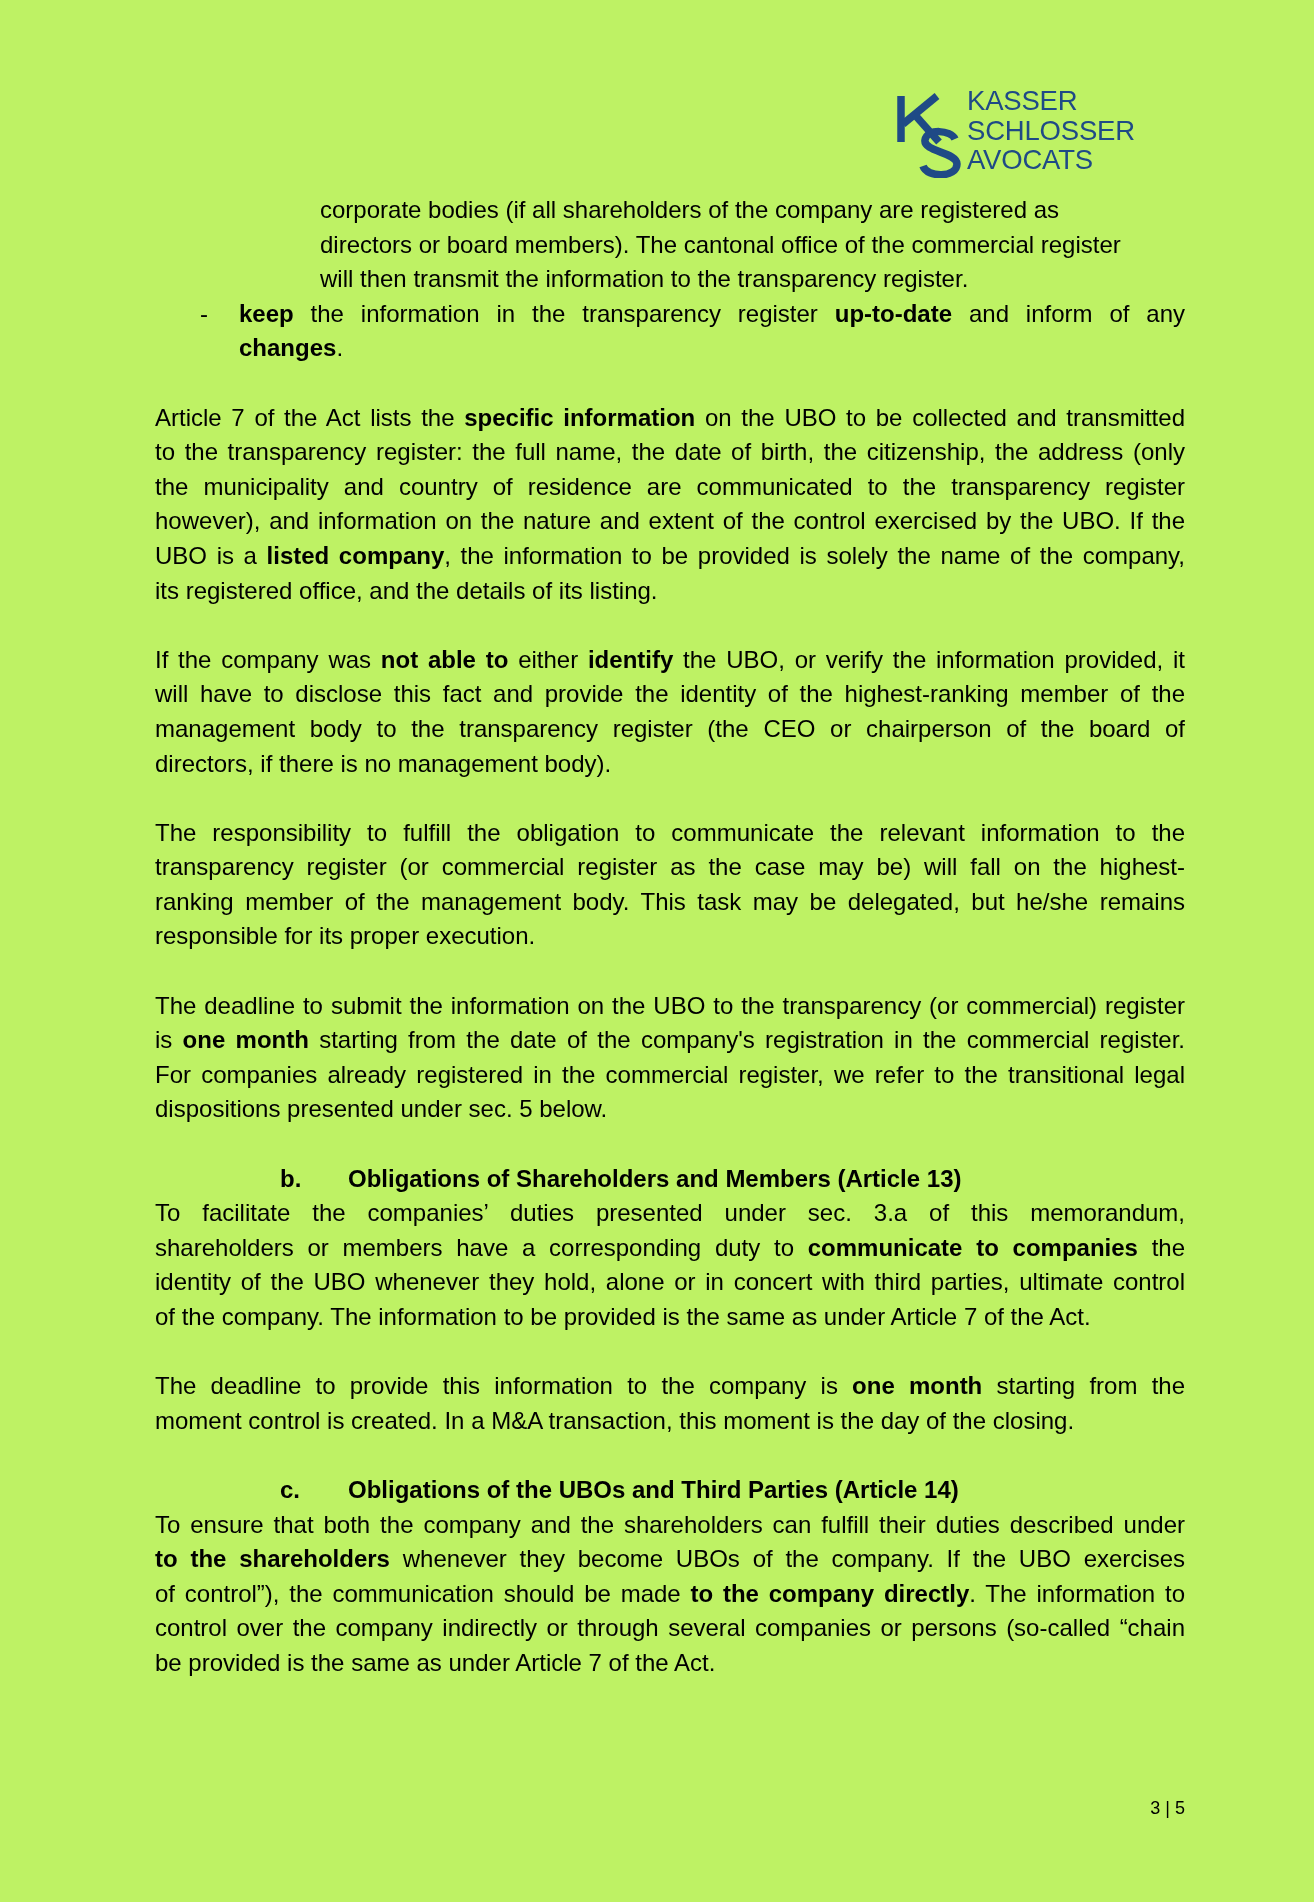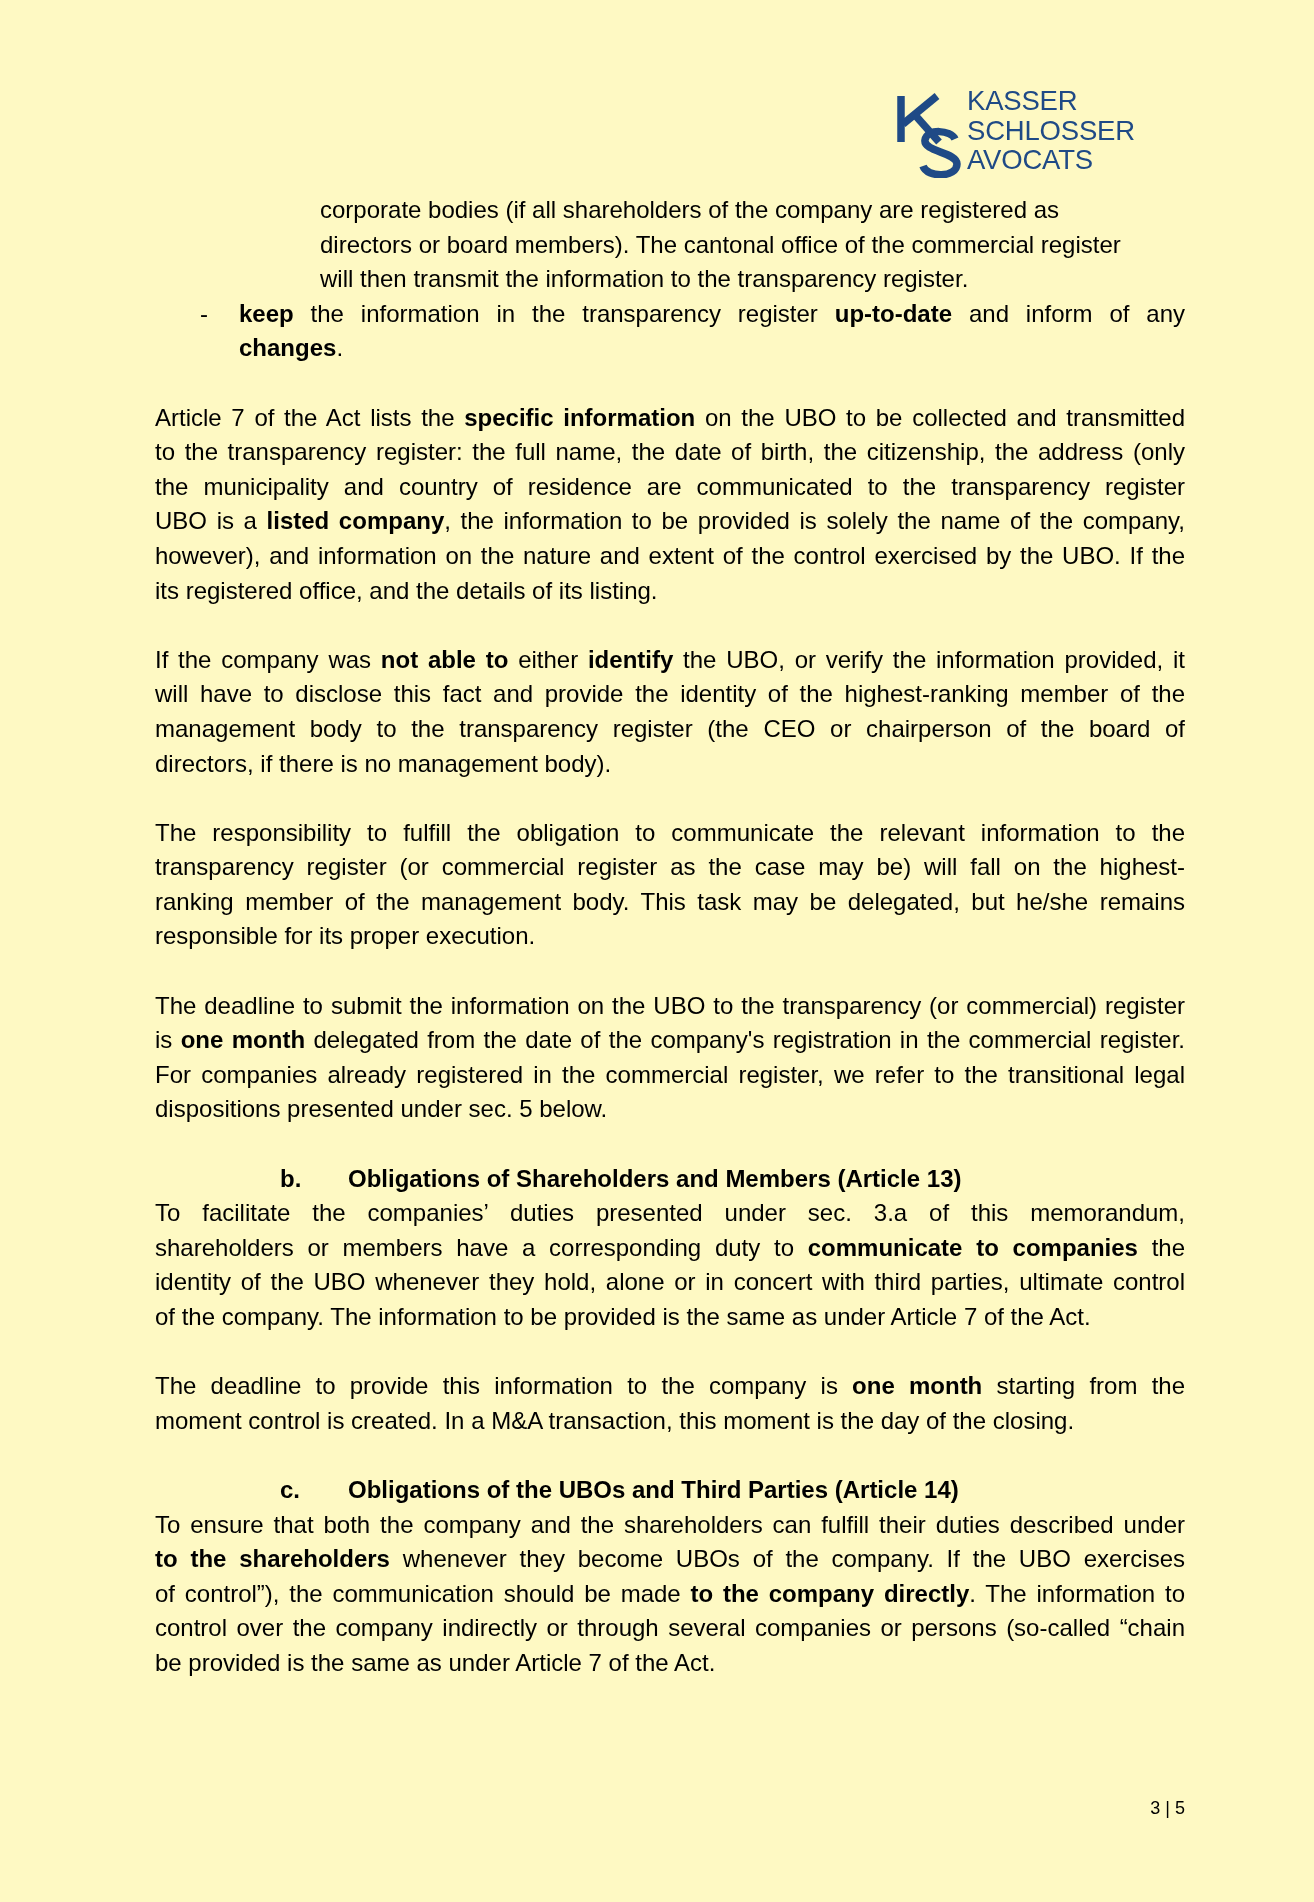--- a/index.html
+++ b/index.html
@@ -1,18 +1,18 @@
 <!DOCTYPE html>
 <html><head>
 <meta charset="utf-8">
 <style>
   html, body { margin: 0; padding: 0; background: #ffffff; }
   body { width: 1314px; height: 1902px; position: relative; overflow: hidden;
          font-family: "Liberation Sans", sans-serif; color: #000; }
-  .page { position: absolute; left: 0; top: 0; width: 1314px; height: 1902px; background: #fef9c3; }
+  .page { position: absolute; left: 0; top: 0; width: 1314px; height: 1902px; background: #bef264; }
 
   
   .logo { position: absolute; left: 893px; top: 86px; width: 260px; height: 92px; }
   .logo svg { position: absolute; left: 0; top: 6px; }
   .logo-text { position: absolute; left: 74px; top: 0; color: #1f4a86;
                font-family: "Liberation Sans", sans-serif; font-size: 27.5px; line-height: 29.6px;
                letter-spacing: -0.2px; }
   .logo-text div { white-space: nowrap; }
 
   
@@ -56,36 +56,36 @@
   <div class="body" id="body-lines">
       <div class="line ind"><span>corporate bodies (if all shareholders of the company are registered as</span></div>
       <div class="line ind"><span>directors or board members). The cantonal office of the commercial register</span></div>
       <div class="line ind"><span>will then transmit the information to the transparency register.</span></div>
       <div class="line bul j"><span class="bullet-dash">-</span><span class="seg-b">keep</span><span> the information in the transparency register </span><span class="seg-b">up-to-date</span><span> and inform of any</span></div>
       <div class="line bul"><span class="seg-b">changes</span><span>.</span></div>
       <div class="line blank"></div>
       <div class="line j"><span>Article 7 of the Act lists the </span><span class="seg-b">specific information</span><span> on the UBO to be collected and transmitted</span></div>
       <div class="line j"><span>to the transparency register: the full name, the date of birth, the citizenship, the address (only</span></div>
       <div class="line j"><span>the municipality and country of residence are communicated to the transparency register</span></div>
+      <div class="line j"><span>however), and information on the nature and extent of the control exercised by the UBO. If the</span></div>
       <div class="line j"><span>UBO is a </span><span class="seg-b">listed company</span><span>, the information to be provided is solely the name of the company,</span></div>
-      <div class="line j"><span>however), and information on the nature and extent of the control exercised by the UBO. If the</span></div>
       <div class="line"><span>its registered office, and the details of its listing.</span></div>
       <div class="line blank"></div>
       <div class="line j"><span>If the company was </span><span class="seg-b">not able to</span><span> either </span><span class="seg-b">identify</span><span> the UBO, or verify the information provided, it</span></div>
       <div class="line j"><span>will have to disclose this fact and provide the identity of the highest-ranking member of the</span></div>
       <div class="line j"><span>management body to the transparency register (the CEO or chairperson of the board of</span></div>
       <div class="line"><span>directors, if there is no management body).</span></div>
       <div class="line blank"></div>
       <div class="line j"><span>The responsibility to fulfill the obligation to communicate the relevant information to the</span></div>
       <div class="line j"><span>transparency register (or commercial register as the case may be) will fall on the highest-</span></div>
       <div class="line j"><span>ranking member of the management body. This task may be delegated, but he/she remains</span></div>
       <div class="line"><span>responsible for its proper execution.</span></div>
       <div class="line blank"></div>
       <div class="line j"><span>The deadline to submit the information on the UBO to the transparency (or commercial) register</span></div>
-      <div class="line j"><span>is </span><span class="seg-b">one month</span><span> delegated from the date of the company's registration in the commercial register.</span></div>
+      <div class="line j"><span>is </span><span class="seg-b">one month</span><span> starting from the date of the company's registration in the commercial register.</span></div>
       <div class="line j"><span>For companies already registered in the commercial register, we refer to the transitional legal</span></div>
       <div class="line"><span>dispositions presented under sec. 5 below.</span></div>
       <div class="line blank"></div>
       <div class="line heading">
         <span class="letter">b.</span>
         <span class="htext">Obligations of Shareholders and Members (Article 13)</span>
       </div>
       <div class="line j"><span>To facilitate the companies’ duties presented under sec. 3.a of this memorandum,</span></div>
       <div class="line j"><span>shareholders or members have a corresponding duty to </span><span class="seg-b">communicate to companies</span><span> the</span></div>
       <div class="line j"><span>identity of the UBO whenever they hold, alone or in concert with third parties, ultimate control</span></div>

